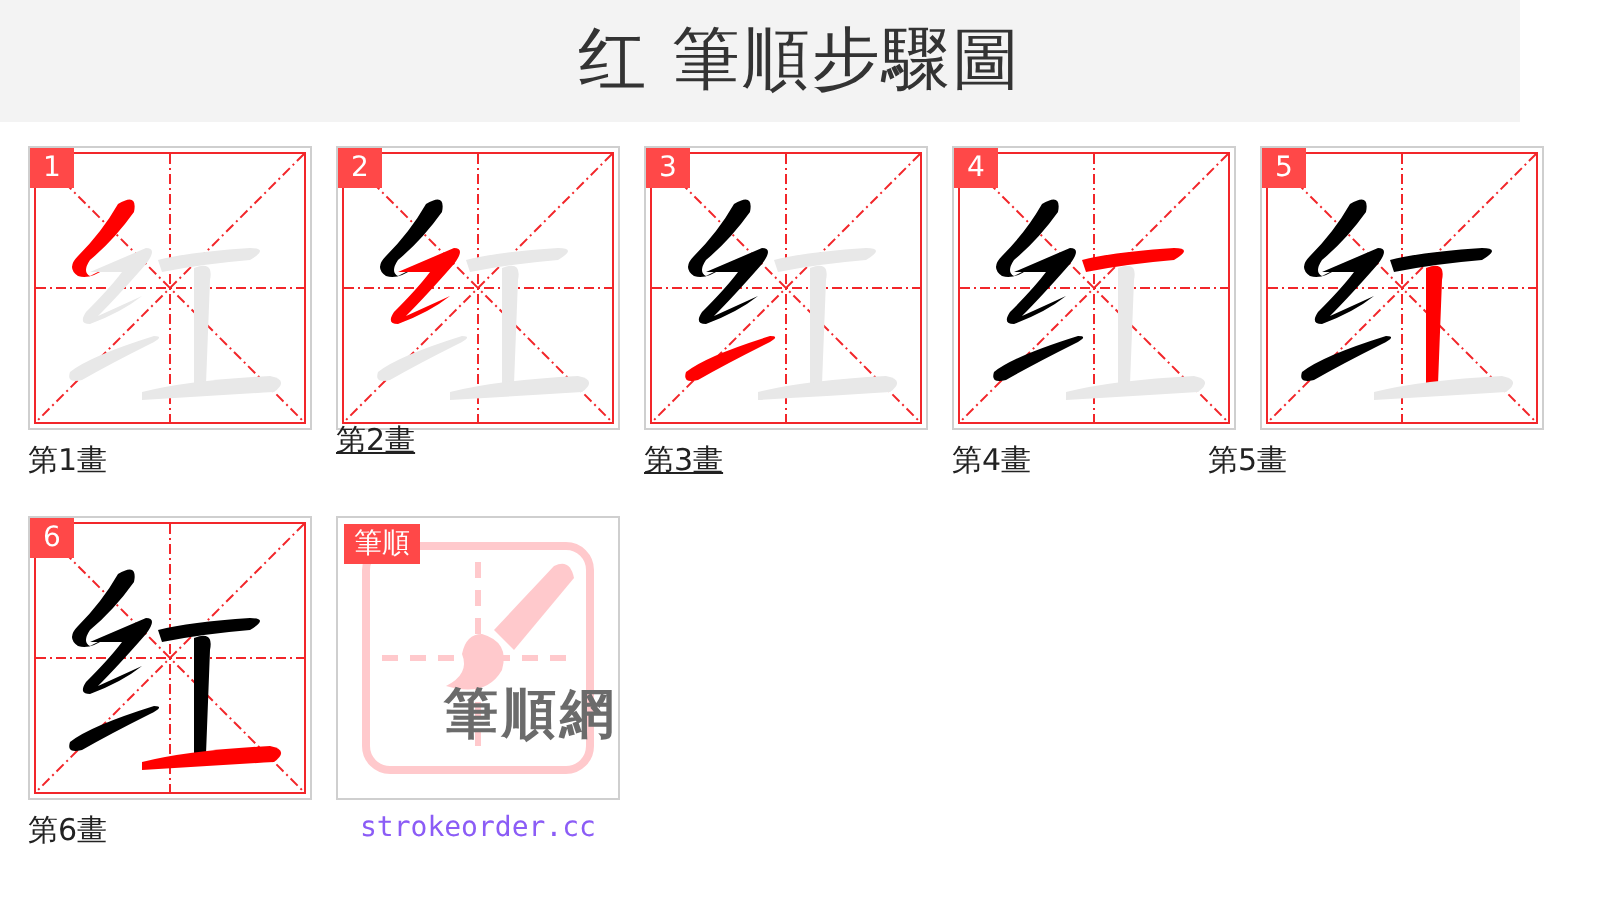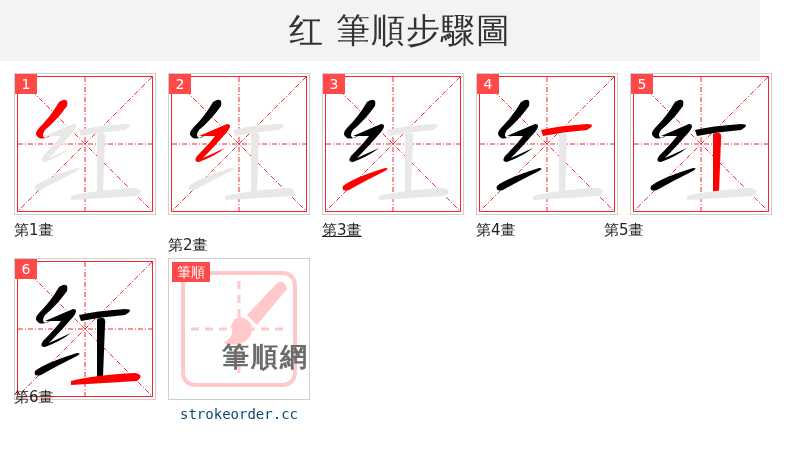--- a/index.html
+++ b/index.html
@@ -11,21 +11,21 @@
   .panel { position:absolute; width:142px; height:142px; box-sizing:border-box;
            border:1px solid #cfcfcf; background:#fff; }
   .panel .inner { position:absolute; left:2px; top:2px; right:2px; bottom:2px; border:1.5px solid #f2262a; box-sizing:border-box; }
   .panel svg.grid { position:absolute; left:0; top:0; width:100%; height:100%; }
   .badge { position:absolute; left:0; top:0; height:20px; min-width:22px; padding:0 4px; box-sizing:border-box;
            background:#ff4848; color:#fff; font-size:14px; line-height:20px; text-align:center; }
   .caption { position:absolute; width:142px; text-align:left; font-size:15px; color:#222; }
   .logo-panel { position:absolute; width:142px; height:142px; box-sizing:border-box; border:1px solid #cfcfcf; background:#fff; }
   .logo-badge { position:absolute; left:3px; top:3px; height:20px; padding:0 5px; background:#ff4848; color:#fff; font-size:14px; line-height:20px; }
   .logo-text { position:absolute; left:0; width:140px; top:80px; text-align:right; font-size:27px; font-weight:bold; color:#6b6b6b; letter-spacing:2px; }
-  .site { position:absolute; width:142px; text-align:center; font-family:"DejaVu Sans Mono","Liberation Mono",monospace; font-size:14px; color:#0c4a6e; }
+  .site { position:absolute; width:142px; text-align:center; font-family:"DejaVu Sans Mono","Liberation Mono",monospace; font-size:14px; color:#8b5cf6; }
 </style>
 </head>
 <body>
 
 <div class="header">
   <div class="title">红 筆順步驟圖</div>
 </div>
 
 <div id="panels">
     <div class="panel" style="left: 14px; top: 73px;">
@@ -54,21 +54,21 @@
       <line x1="137" y1="3" x2="3" y2="137" stroke="#f2262a" stroke-width="1" stroke-dasharray="5,2,1,2"></line>
       <path d="M44 28 Q54 22 52 32 Q42 46 30 56 Q26 62 30 64 L38 60 Q30 66 24 64 Q18 60 24 54 Q36 42 44 28 Z" fill="#000000"></path>
         <path d="M30 62 L58 50 Q64 50 58 58 Q44 74 34 84 L56 74 Q46 82 30 88 Q24 88 28 82 Q40 70 46 62 Z" fill="#ff0000"></path>
         <path d="M20 112 Q30 104 62 94 Q68 94 60 98 Q40 108 26 116 Q18 118 20 112 Z" fill="#e8e8e8"></path>
         <path d="M64 56 Q80 52 110 50 Q120 50 110 56 Q86 58 66 62 Z" fill="#e8e8e8"></path>
         <path d="M82 60 Q92 56 90 66 L88 118 L82 118 Z" fill="#e8e8e8"></path>
         <path d="M56 122 Q80 116 120 114 Q130 116 122 122 Q90 124 56 126 Z" fill="#e8e8e8"></path>
     </svg>
     <div class="badge">2</div>
     </div>
-    <div class="caption" style="left: 168px; top: 236px;">第2畫</div>
+    <div class="caption" style="left: 168px; top: 211px; text-decoration: underline;">第2畫</div>
     <div class="panel" style="left: 322px; top: 73px;">
     <div class="inner"></div>
     <svg class="grid" viewBox="0 0 140 140">
       <line x1="70" y1="3" x2="70" y2="137" stroke="#f2262a" stroke-width="1" stroke-dasharray="5,2,1,2"></line>
       <line x1="3" y1="70" x2="137" y2="70" stroke="#f2262a" stroke-width="1" stroke-dasharray="5,2,1,2"></line>
       <line x1="3" y1="3" x2="137" y2="137" stroke="#f2262a" stroke-width="1" stroke-dasharray="5,2,1,2"></line>
       <line x1="137" y1="3" x2="3" y2="137" stroke="#f2262a" stroke-width="1" stroke-dasharray="5,2,1,2"></line>
       <path d="M44 28 Q54 22 52 32 Q42 46 30 56 Q26 62 30 64 L38 60 Q30 66 24 64 Q18 60 24 54 Q36 42 44 28 Z" fill="#000000"></path>
         <path d="M30 62 L58 50 Q64 50 58 58 Q44 74 34 84 L56 74 Q46 82 30 88 Q24 88 28 82 Q40 70 46 62 Z" fill="#000000"></path>
         <path d="M20 112 Q30 104 62 94 Q68 94 60 98 Q40 108 26 116 Q18 118 20 112 Z" fill="#ff0000"></path>
@@ -122,21 +122,21 @@
       <line x1="137" y1="3" x2="3" y2="137" stroke="#f2262a" stroke-width="1" stroke-dasharray="5,2,1,2"></line>
       <path d="M44 28 Q54 22 52 32 Q42 46 30 56 Q26 62 30 64 L38 60 Q30 66 24 64 Q18 60 24 54 Q36 42 44 28 Z" fill="#000000"></path>
         <path d="M30 62 L58 50 Q64 50 58 58 Q44 74 34 84 L56 74 Q46 82 30 88 Q24 88 28 82 Q40 70 46 62 Z" fill="#000000"></path>
         <path d="M20 112 Q30 104 62 94 Q68 94 60 98 Q40 108 26 116 Q18 118 20 112 Z" fill="#000000"></path>
         <path d="M64 56 Q80 52 110 50 Q120 50 110 56 Q86 58 66 62 Z" fill="#000000"></path>
         <path d="M82 60 Q92 56 90 66 L88 118 L82 118 Z" fill="#000000"></path>
         <path d="M56 122 Q80 116 120 114 Q130 116 122 122 Q90 124 56 126 Z" fill="#ff0000"></path>
     </svg>
     <div class="badge">6</div>
     </div>
-    <div class="caption" style="left: 14px; top: 388px;">第6畫</div>
+    <div class="caption" style="left: 14px; top: 406px;">第6畫</div>
   </div>
 
 <div class="logo-panel" style="left:168px; top:258px;">
   <svg width="140" height="140" viewBox="0 0 140 140" style="position:absolute;left:0;top:0">
     <rect x="14" y="14" width="112" height="112" rx="12" fill="none" stroke="#ffc9cc" stroke-width="4"></rect>
     <line x1="70" y1="22" x2="70" y2="118" stroke="#ffc9cc" stroke-width="3" stroke-dasharray="8,6"></line>
     <line x1="22" y1="70" x2="118" y2="70" stroke="#ffc9cc" stroke-width="3" stroke-dasharray="8,6"></line>
     <path d="M78 56 L108 24 Q116 20 118 30 L88 66 Z" fill="#ffc9cc"></path>
     <path d="M72 58 Q86 62 82 76 Q74 90 54 84 Q66 78 62 68 Q64 58 72 58 Z" fill="#ffc9cc"></path>
   </svg>

